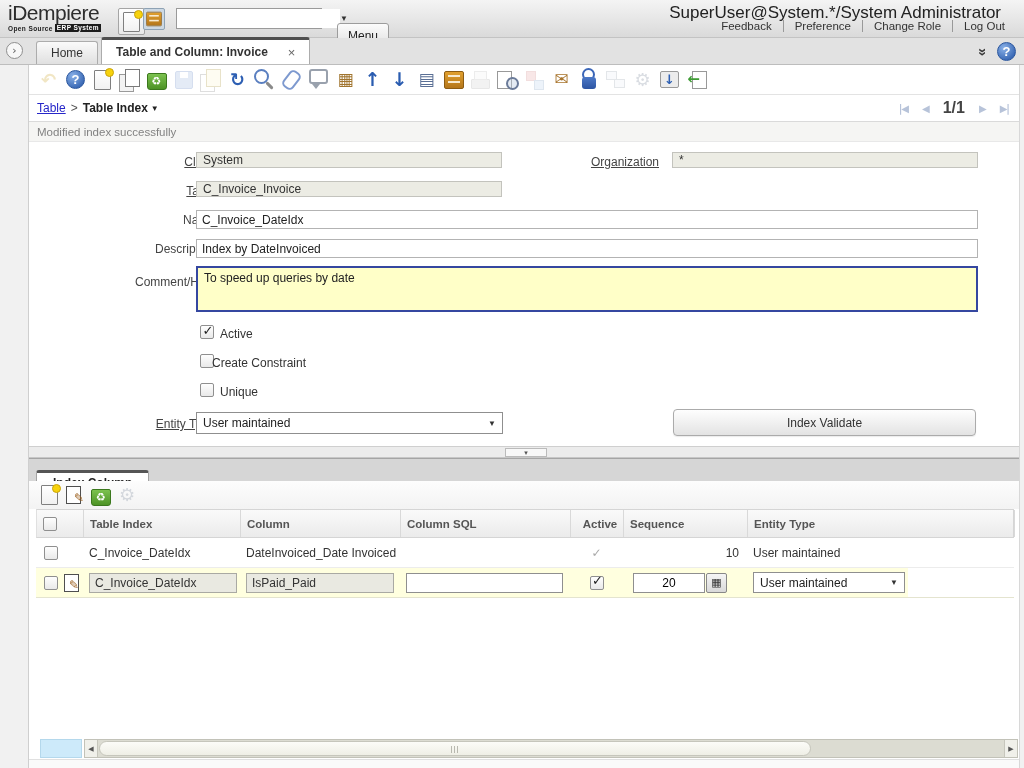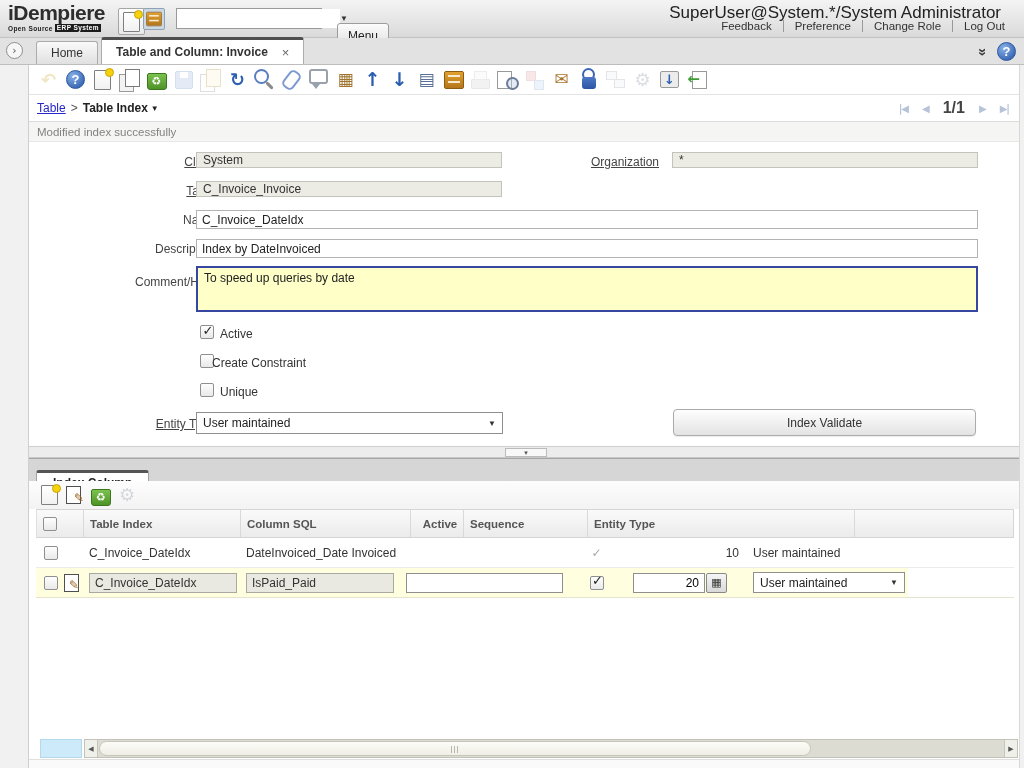--- a/index.html
+++ b/index.html
@@ -4,21 +4,21 @@
 <style>
   *{box-sizing:border-box;margin:0;padding:0}
   html,body{width:1024px;height:768px}
   body{font-family:"Liberation Sans",sans-serif;font-size:12px;color:#333;background:#fff}
   #app{position:relative;width:1024px;height:768px;overflow:hidden;background:#fff}
 
   
   .topbar{position:absolute;left:0;top:0;width:1024px;height:38px;
     background:linear-gradient(#f4f4f4,#dadada);border-bottom:1px solid #c3c3c3}
   .logo{position:absolute;left:8px;top:2px;width:110px}
-  .logo-main{font-size:21px;font-weight:bold;letter-spacing:-.5px;color:#2d2d2d;line-height:22px}
+  .logo-main{font-size:21px;font-weight:normal;letter-spacing:-.5px;color:#2d2d2d;line-height:22px}
   .logo-sub{font-size:6.5px;font-weight:bold;color:#1c1c1c;letter-spacing:.4px;display:flex;gap:2px;align-items:center}
   .erpbadge{background:#1c1c1c;color:#fff;padding:0 2px;line-height:8px}
   .winbtn{position:absolute;top:8px;width:22px;height:22px;border:1px solid #a5a5a5;border-radius:2px;
     background:linear-gradient(#fefefe,#e9e9e9);display:flex;align-items:center;justify-content:center;cursor:pointer}
   .winbtn.sel{background:#ccd8e3;border-color:#8ea2b4}
   .lookup{position:absolute;left:176px;top:8px;width:146px;height:21px;background:#fff;border:1px solid #9a9a9a;display:flex}
   .lookup input{flex:1;border:none;outline:none;font-size:12px;padding:0 4px;font-family:"Liberation Sans",sans-serif}
   .lookup .dd{width:16px;display:flex;align-items:center;justify-content:center;font-size:8px;color:#333;cursor:pointer}
   .menubtn{position:absolute;left:337px;top:23px;height:25px;padding:0 10px;border:1px solid #9c9c9c;border-radius:3px;
     background:linear-gradient(#fcfcfc,#dfdfdf);font-size:12px;color:#222;cursor:pointer;font-family:"Liberation Sans",sans-serif}
@@ -27,21 +27,21 @@
   .userlinks a{color:#333;text-decoration:none;padding:0 11px;cursor:pointer}
   .userlinks a + a{border-left:1px solid #999}
 
   
   .tabrow{position:absolute;left:0;top:38px;width:1024px;height:27px;background:#e2e2e2;border-bottom:1px solid #bdbdbd}
   .west-toggle{position:absolute;left:6px;top:42px;width:17px;height:17px;border:1px solid #8e8e8e;border-radius:50%;
     background:#f7f7f7;display:flex;align-items:center;justify-content:center;font-size:11px;color:#555;cursor:pointer}
   .tabs{position:absolute;left:36px;bottom:0;display:flex;align-items:flex-end}
   .tab{display:inline-flex;align-items:center;height:23px;padding:0 14px;margin-right:3px;font-size:12px;color:#333;cursor:pointer;
     background:linear-gradient(#fafafa,#e0e0e0);border:1px solid #acacac;border-bottom:none;border-radius:3px 3px 0 0}
-  .tab.active{height:27px;background:#fff;border-top:3px solid #4f4f4f;font-weight:bold;gap:14px}
+  .tab.active{height:27px;background:#fff;border-top:3px solid #4f4f4f;font-weight:bold;gap:20px}
   .tab .close{font-weight:normal;color:#666;font-size:13px;cursor:pointer}
   .tabrow-right{position:absolute;right:8px;top:42px;display:flex;align-items:center;gap:12px}
   .collapse-g{display:inline-block;transform:rotate(-90deg);font-weight:bold;font-size:14px;color:#3a3a3a;cursor:pointer}
   .help-badge{width:19px;height:19px;border-radius:50%;border:1px solid #2a569e;color:#fff;font-weight:bold;font-size:13px;
     background:radial-gradient(circle at 35% 30%,#8ab1e8 0%,#3a69b5 75%);display:flex;align-items:center;justify-content:center;cursor:pointer}
 
   
   .west{position:absolute;left:0;top:65px;width:29px;height:703px;background:#f1f1f1;border-right:1px solid #cfcfcf}
   .east{position:absolute;left:1019px;top:65px;width:5px;height:703px;background:#f1f1f1;border-left:1px solid #d8d8d8}
   .bottomstrip{position:absolute;left:29px;top:759px;width:990px;height:9px;background:#fafafa;border-top:1px solid #e0e0e0}
@@ -389,20 +389,21 @@
         <span class="g">⚙</span>
       </span>
   </div>
 
   <div class="dtable">
     <div class="thead">
       <span class="tc tc0">
           <span class="cb"></span>
         </span>
       <span class="tc tc1">Table Index</span>
+      <span class="tc tc2">Column</span>
       <span class="tc tc3">Column SQL</span>
       <span class="tc tc4">Active</span>
       <span class="tc tc5" style="justify-content:flex-start;padding-left:6px">Sequence</span>
       <span class="tc tc6" style="padding-left:6px">Entity Type</span>
     </div>
 
     <div class="trow">
       <span class="tc tc0">
           <span class="cb"></span>
         </span>
@@ -426,21 +427,21 @@
       <span class="tc tc1"><input class="roinput" style="width: 148px;" readonly="" value="C_Invoice_DateIdx"></span>
       <span class="tc tc2"><input class="roinput" style="width: 148px;" readonly="" value="IsPaid_Paid"></span>
       <span class="tc tc3"><input class="wtinput" style="width: 157px;" value=""></span>
       <span class="tc tc4">
           <span class="cb">
             <span class="g">✓</span>
           </span>
         </span>
       <span class="tc tc5">
         <span class="numwrap">
-          <input class="wtinput" style="width: 72px; text-align: right;" value="20">
+          <input class="wtinput" style="width: 72px; text-align: center;" value="20">
           <span class="calcbtn">
               <span>▦</span>
             </span>
         </span>
       </span>
       <span class="tc tc6">
         <div class="selectbox" style="position:relative;left:0;top:0;width:152px;height:21px">
           <span>User maintained</span>
           <span class="dd">▼</span>
         </div>

